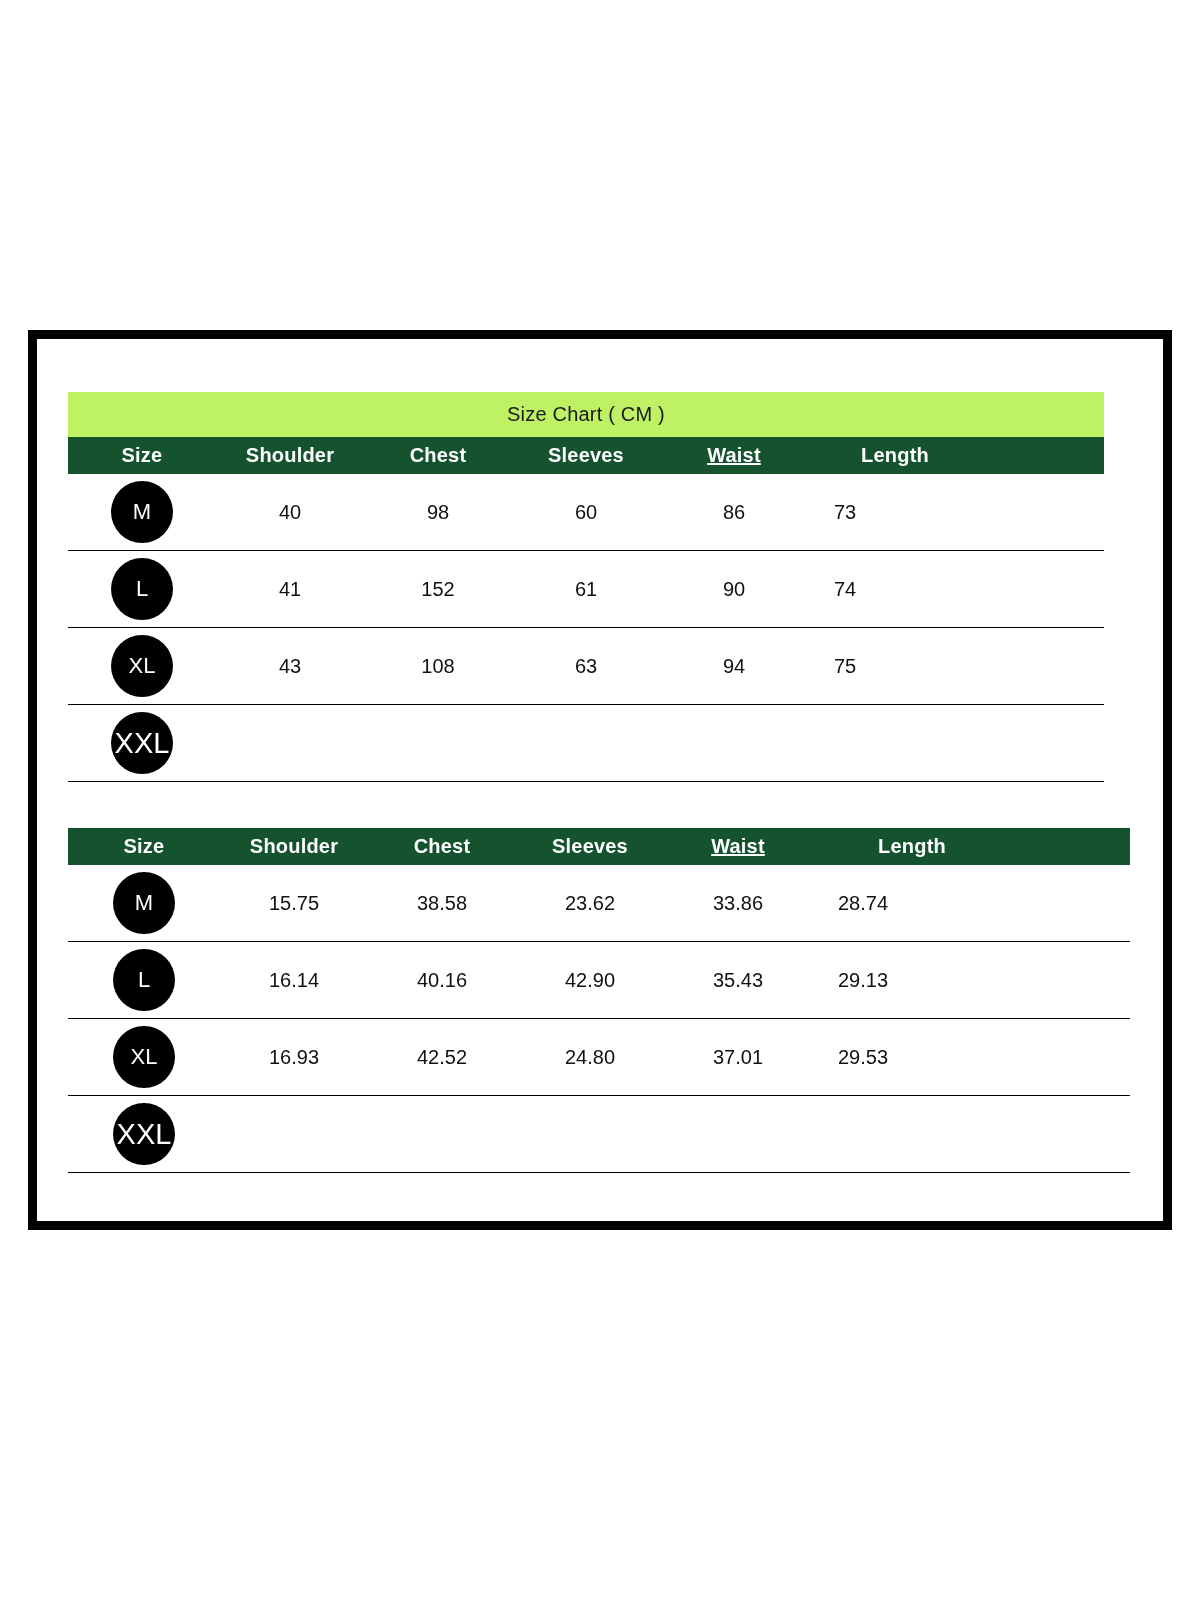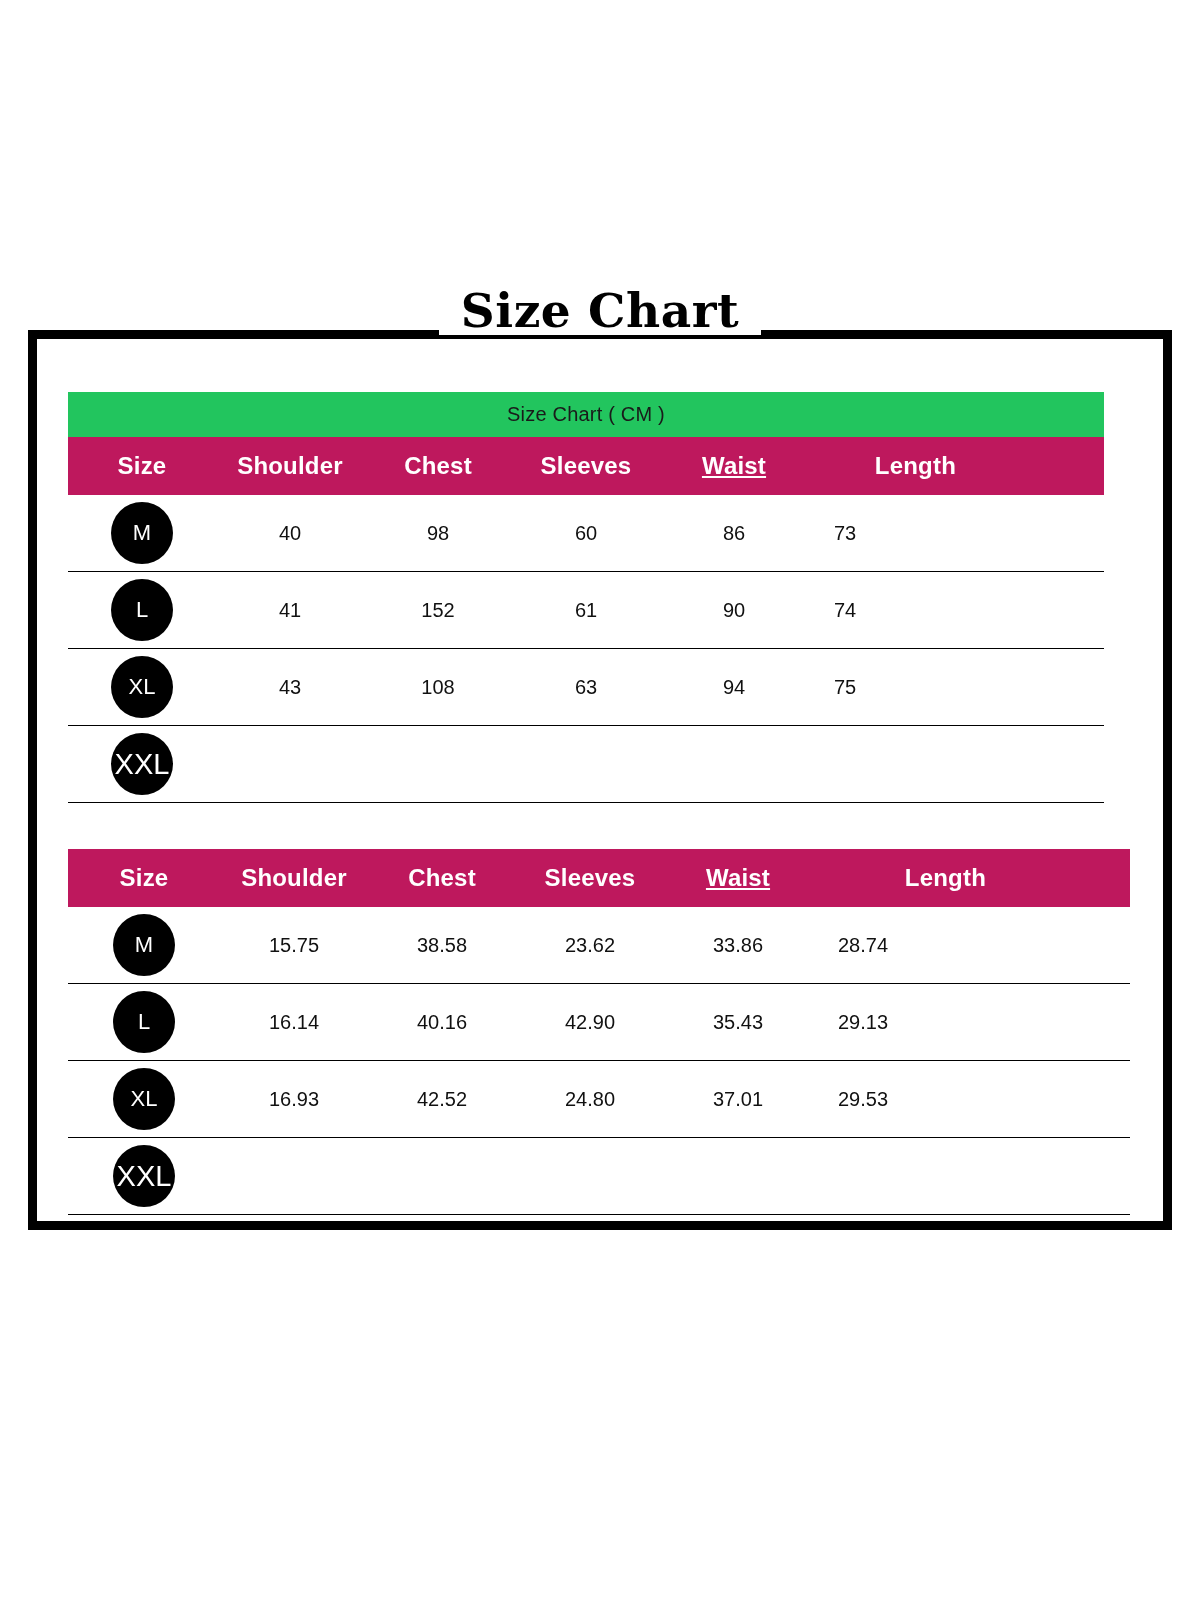--- a/index.html
+++ b/index.html
@@ -62,45 +62,45 @@
     width: 1036px;
   }
 
   table.size-table {
     width: 1036px;
     border-collapse: collapse;
     table-layout: fixed;
   }
 
   .band-row td {
-    background: #22c55e;
+    background: #bef264;
     text-align: center;
     font-size: 20px;
     color: #1a1a1a;
     padding: 11px 0 11px 0;
     font-weight: normal;
     letter-spacing: 0.2px;
   }
 
   .head-row th {
-    background: #be185d;
+    background: #14532d;
     color: #ffffff;
-    font-size: 24px;
+    font-size: 20px;
     font-weight: bold;
-    padding: 15px 0;
+    padding: 7px 0;
     text-align: center;
     letter-spacing: 0.2px;
   }
 
   .head-row th.col-size { width: 152px; }
   .head-row th.col-shoulder { width: 148px; }
   .head-row th.col-chest { width: 148px; }
   .head-row th.col-sleeves { width: 148px; }
   .head-row th.col-waist { width: 148px; text-decoration: underline; }
-  .head-row th.col-length { width: 148px; text-align: right; padding-left: 26px;}
+  .head-row th.col-length { width: 148px; text-align: center; padding-left: 26px;}
   .head-row th.col-pad { width: 144px; }
 
   tbody.body-rows tr td {
     height: 74px;
     border-bottom: 1.5px solid #000000;
     text-align: center;
     font-size: 20px;
     color: #111111;
     vertical-align: middle;
   }
@@ -127,23 +127,20 @@
 
   .gap { height: 46px; }
 </style>
 </head>
 <body>
 
 <div class="page">
 
   <div class="frame"></div>
 
-  <div class="title-wrap">
-    <span class="title">Size Chart</span>
-  </div>
 
   <div class="content">
 
     <div class="table-block">
       <table class="size-table">
         <tbody>
           <tr class="band-row">
             <td colspan="7">Size Chart ( CM )</td>
           </tr>
           <tr class="head-row">

